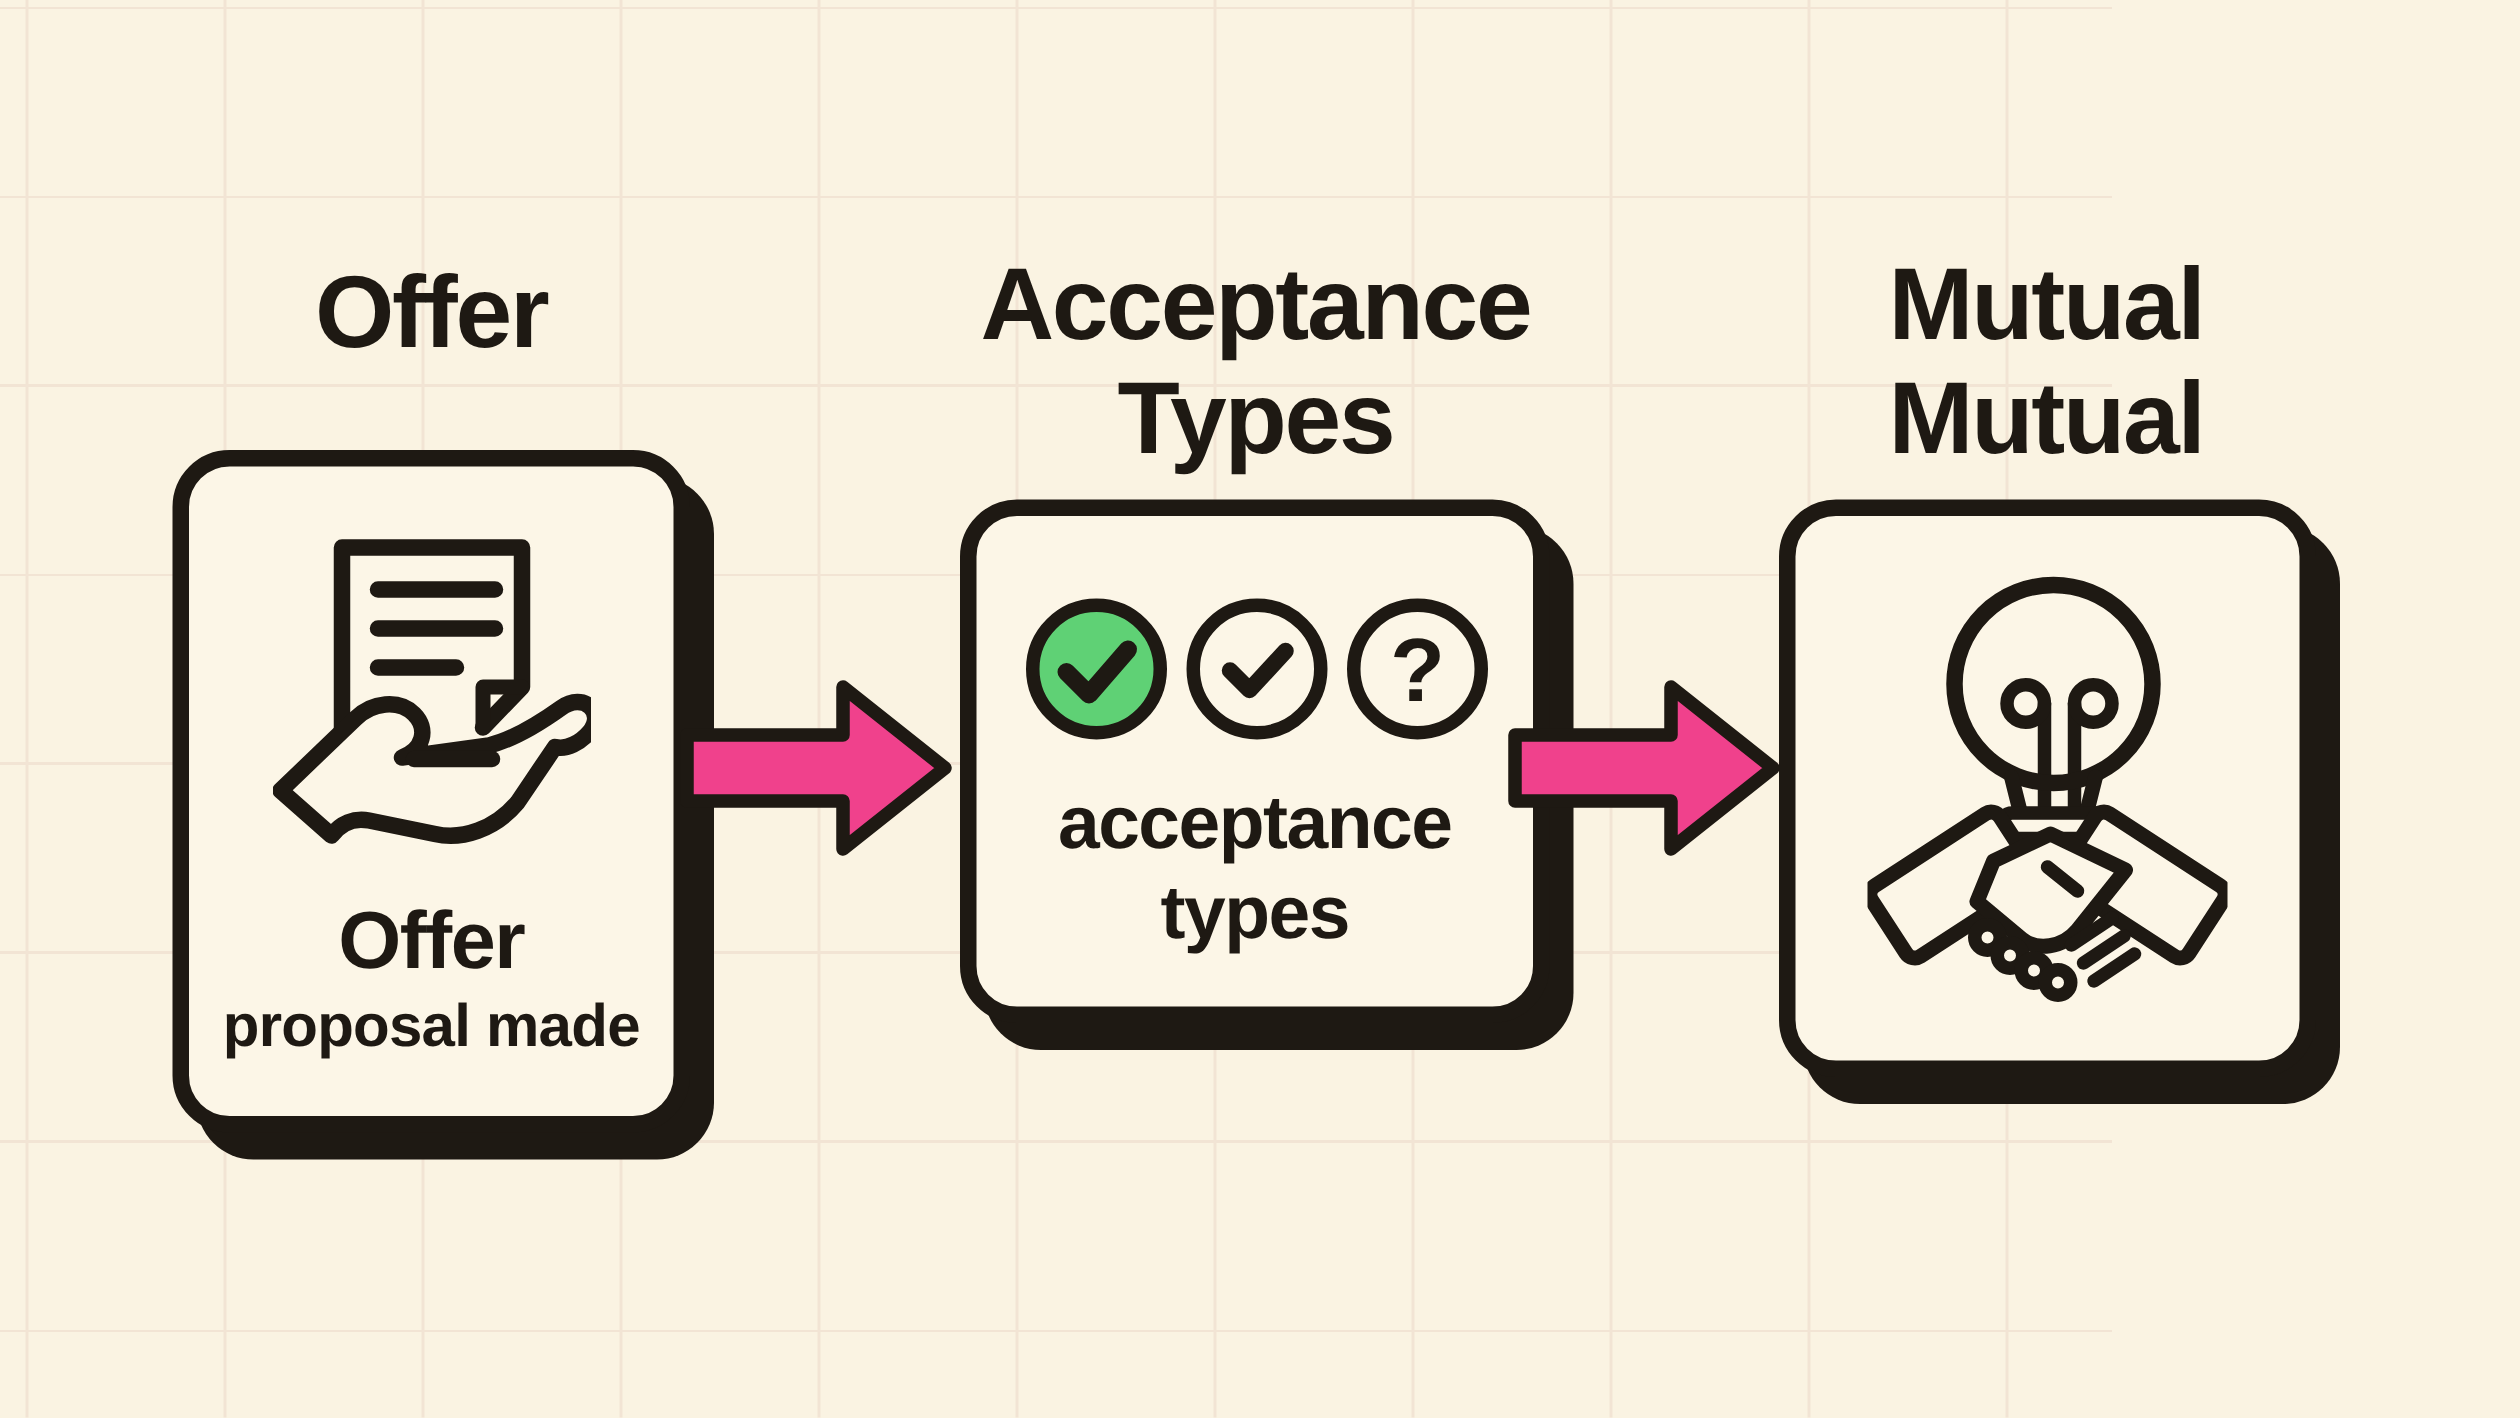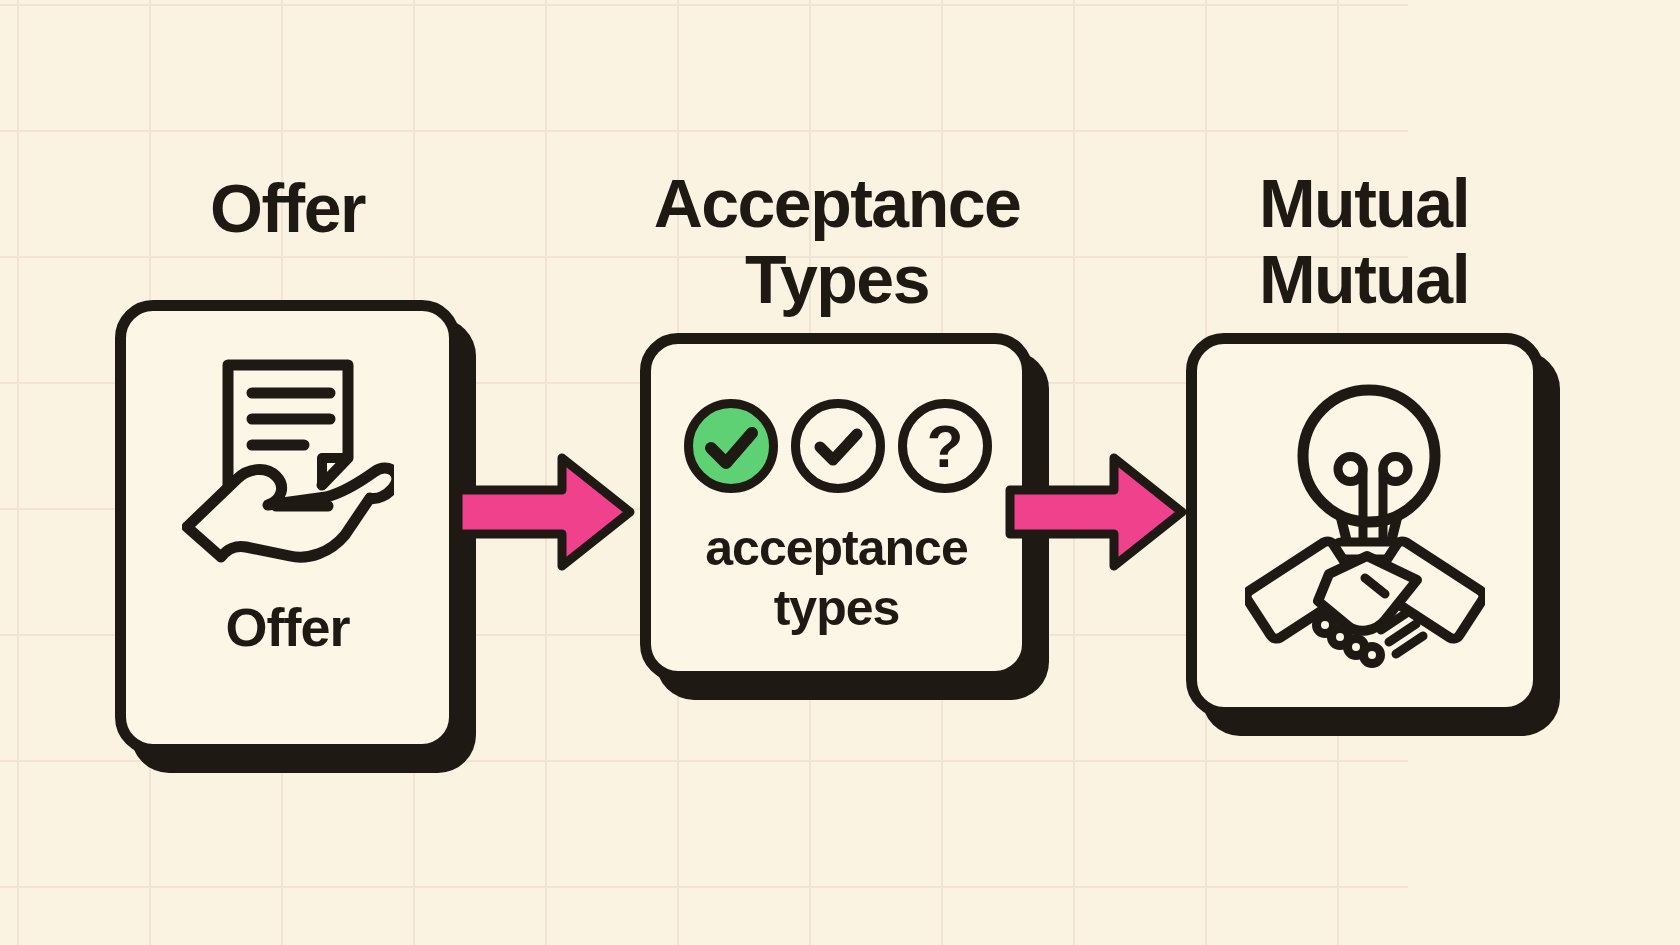--- a/index.html
+++ b/index.html
@@ -102,20 +102,21 @@
 
       <path class="no-fill ink-stroke" stroke-width="11" stroke-linecap="round" d="M70 38 H148 M70 64 H148 M70 90 H122"></path>
 
       <path class="card-f ink-stroke" stroke-width="11" stroke-linecap="round" stroke-linejoin="round" d="M5 172 L55 124 C66 113 84 111 94 121 C104 131 100 145 86 150 L144 142
                C160 138 178 127 192 117 C207 106 222 120 211 133 C205 140 196 145 188 143
                L163 180 C148 198 126 205 108 201 L64 192 C54 190 45 194 39 202 Z"></path>
 
       <path class="no-fill ink-stroke" stroke-width="11" stroke-linecap="round" d="M94 151 H146"></path>
     </svg>
     <div class="card-label">Offer</div>
+    <div class="card-sublabel">proposal made</div>
   </div>
 
   <div class="card" id="card-2">
     <svg width="312" height="104" viewBox="0 0 312 104">
       <g>
         <circle class="green-f ink-stroke" stroke-width="9" cx="50" cy="52" r="42.5"></circle>
         <path class="no-fill ink-stroke" stroke-width="12" stroke-linecap="round" stroke-linejoin="round" d="M30 54 L45 69 L71 39"></path>
       </g>
       <g>
         <circle class="card-f ink-stroke" stroke-width="9" cx="157" cy="52" r="42.5"></circle>

